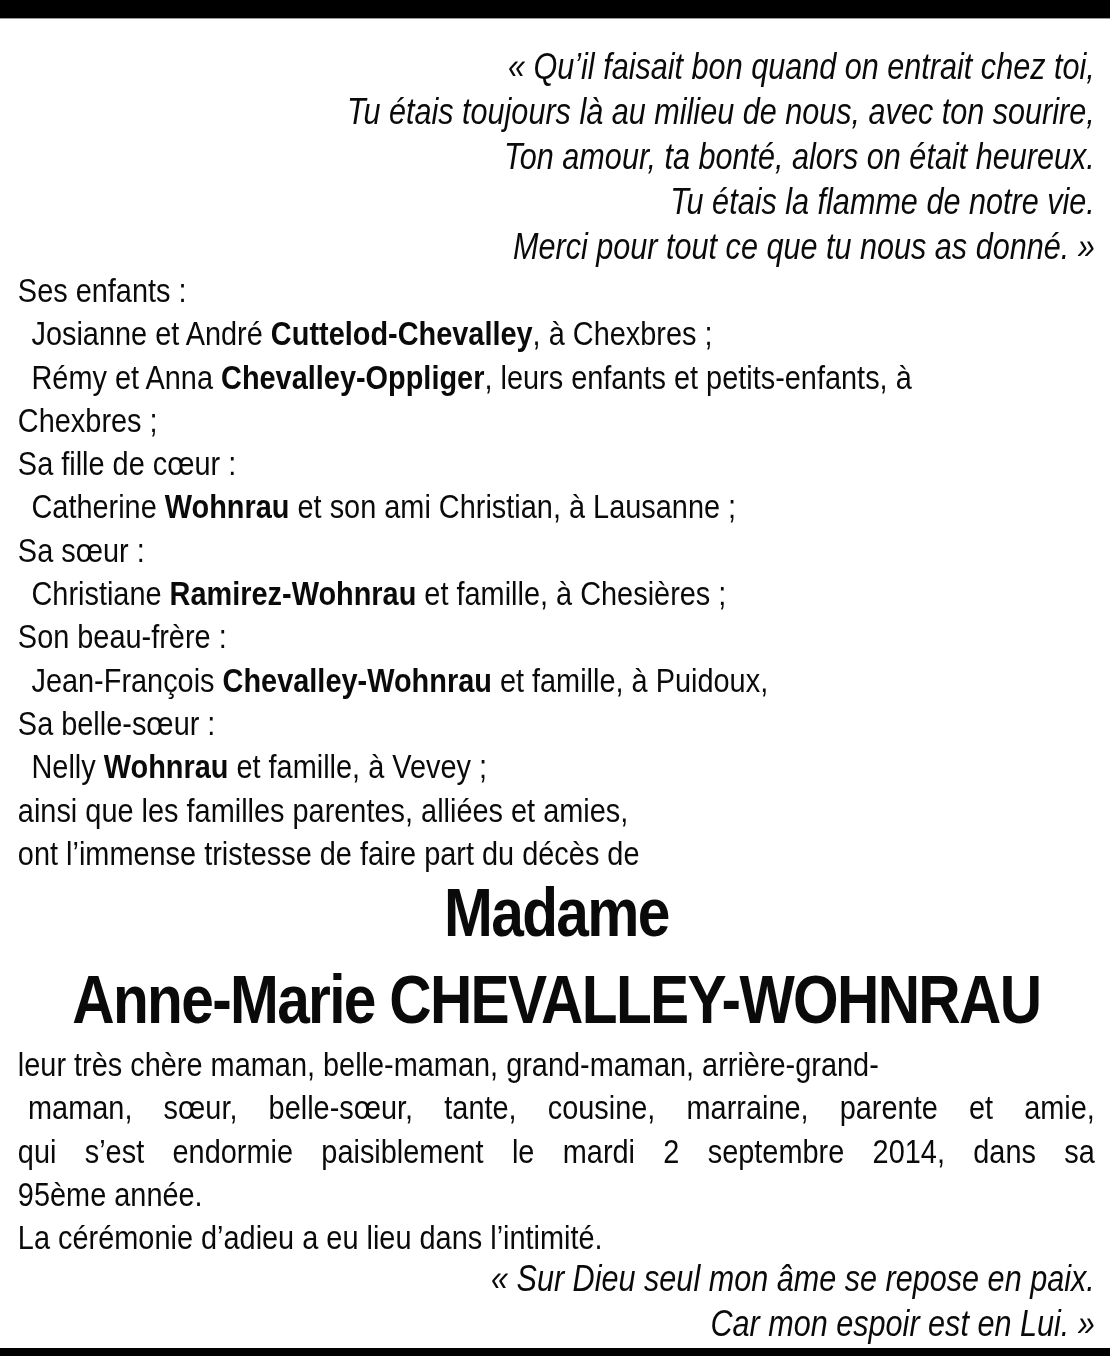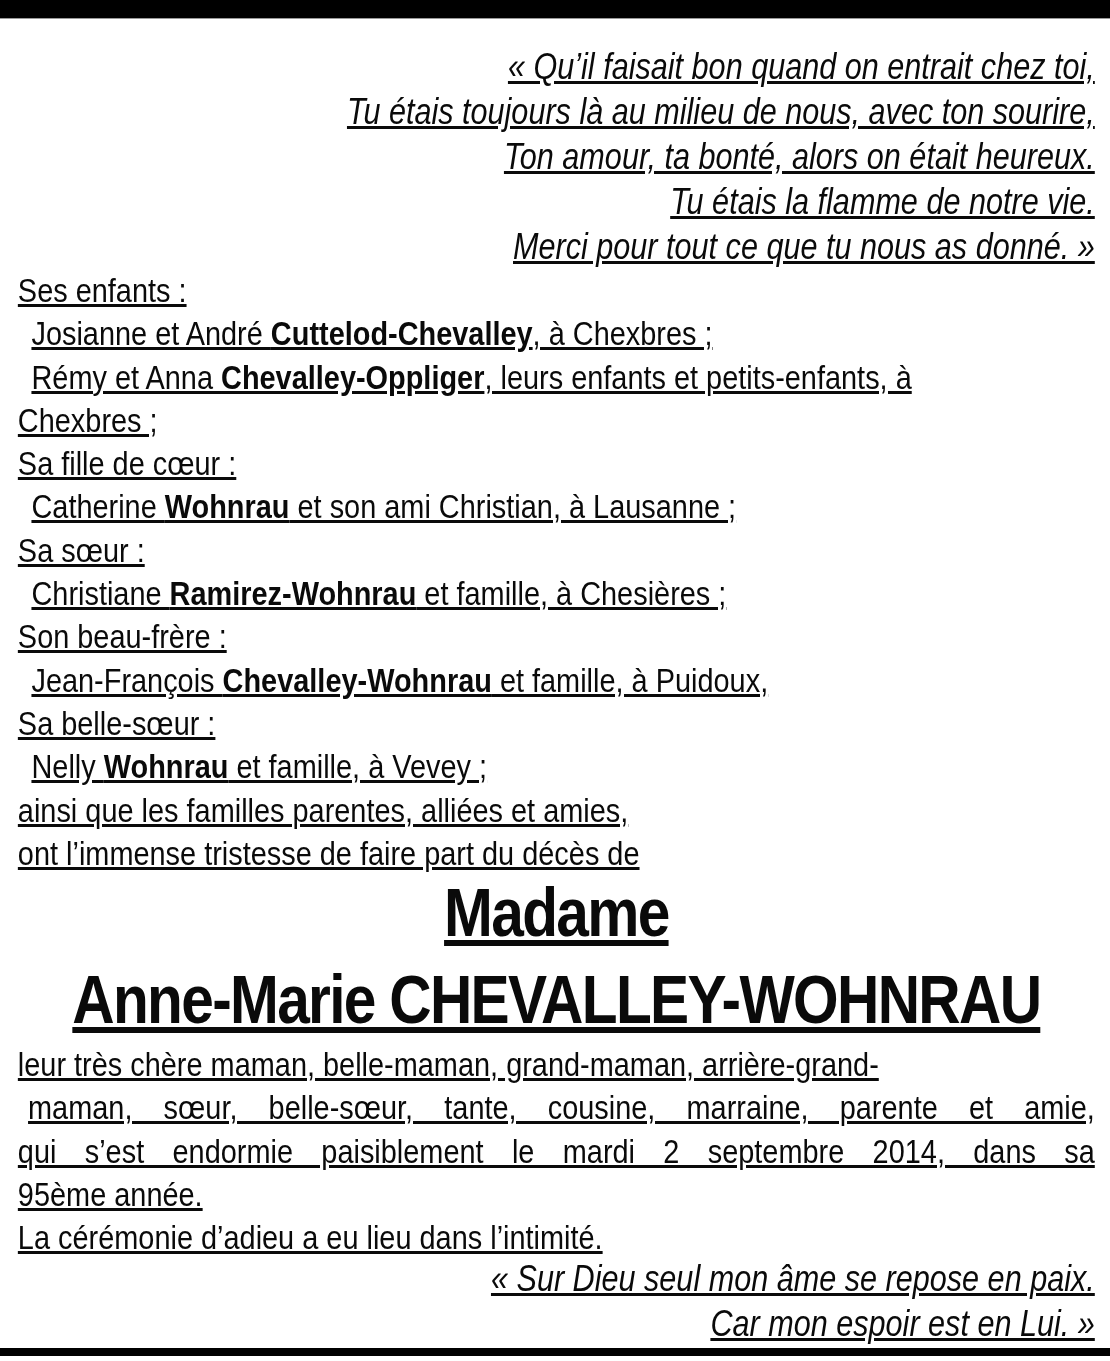--- a/index.html
+++ b/index.html
@@ -8,21 +8,20 @@
     background: #ffffff;
   }
   .page {
     position: relative;
     width: 1110px;
     height: 1361px;
     background: #ffffff;
     overflow: hidden;
     font-family: "Liberation Sans", sans-serif;
     color: #0a0a0a;
-    text-decoration: underline;
   }
   .rule {
     position: absolute;
     left: 0;
     width: 100%;
     background: #000000;
   }
   .rule.top {
     top: 0;
     height: 18px;

